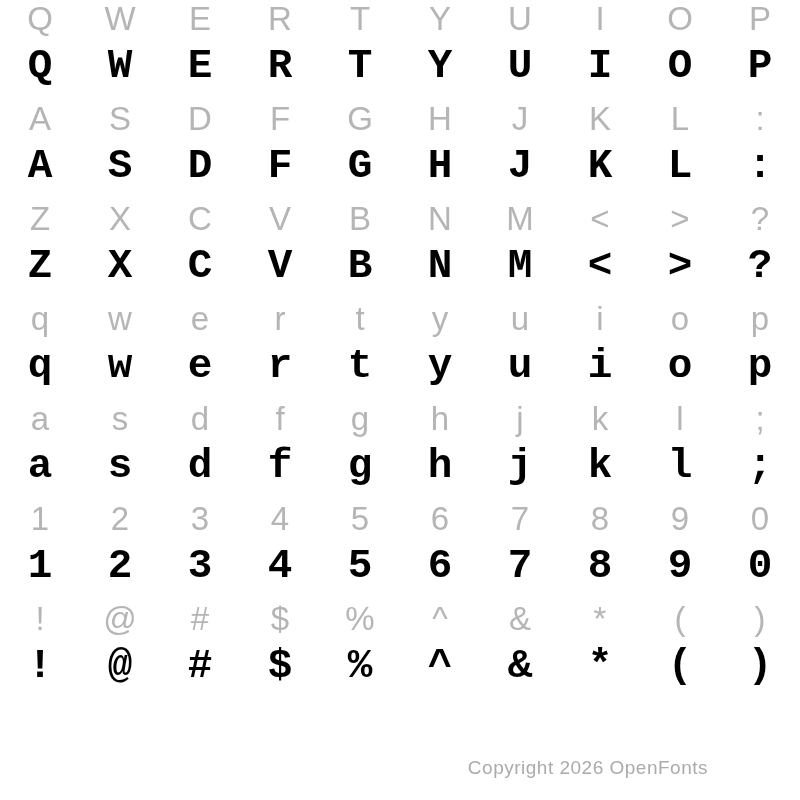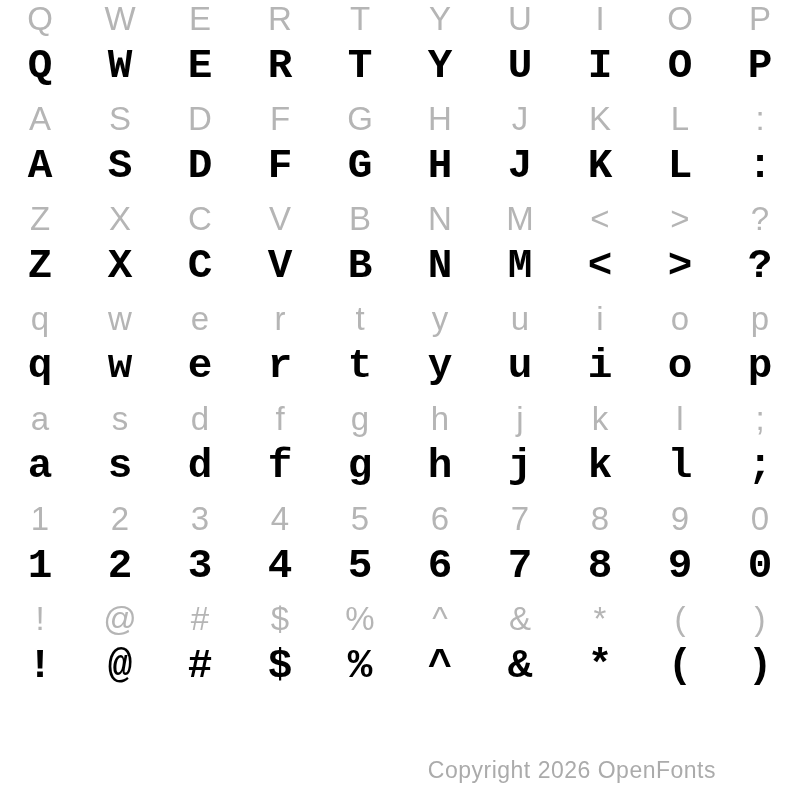--- a/index.html
+++ b/index.html
@@ -31,23 +31,23 @@
   .specimen .cell {
     font-family: "Liberation Mono", monospace;
     font-weight: 700;
     font-size: 41px;
     color: var(--specimen-color, #000000);
     transform: translateY(-3px);
   }
   .copyright {
     position: absolute;
     top: 757px;
-    right: 84px;
+    right: 92px;
     font-family: "Liberation Sans", sans-serif;
-    font-size: 23px;
+    font-size: 19px;
     letter-spacing: 0.5px;
     color: var(--footer-color, #ababab);
     white-space: nowrap;
   }
 </style>
 </head>
 <body>
 
 <div id="specimen">
     <div class="pair">

